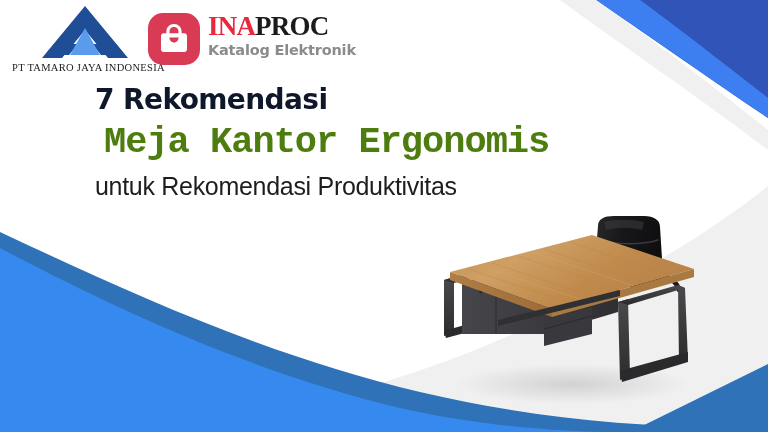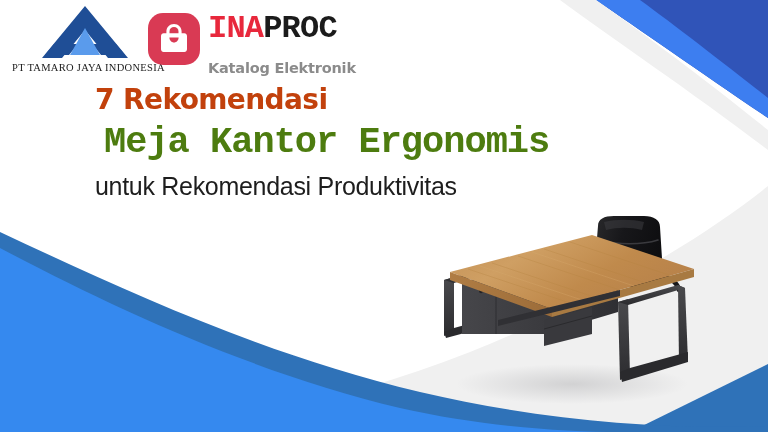--- a/index.html
+++ b/index.html
@@ -86,50 +86,50 @@
     width: 26px;
     height: 28px;
   }
   .inaproc-wordmark {
     position: absolute;
     left: 60px;
     top: 2px;
     line-height: 1;
   }
   .inaproc-title {
-    font-family: Liberation Mono, monospace;
+    font-family: Liberation Serif, serif;
     font-weight: bold;
-    font-size: 32px;
+    font-size: 27px;
     letter-spacing: -0.8px;
     white-space: nowrap;
   }
   .ina { color: #e8283c; }
   .proc { color: #1b1b1b; }
   .inaproc-sub {
-    margin-top: 16px;
+    margin-top: 3px;
     font-family: "DejaVu Sans", sans-serif;
     font-weight: bold;
     font-size: 14.5px;
     color: #8b8b8b;
     letter-spacing: -0.2px;
     white-space: nowrap;
   }
 
   
   .headline {
     position: absolute;
     left: 95px;
     top: 84px;
     width: 560px;
   }
   .line-eyebrow {
     font-family: "DejaVu Sans", sans-serif;
     font-weight: bold;
     font-size: 28px;
-    color: #c2410c;
+    color: #0f172a;
     letter-spacing: -0.6px;
     line-height: 1.12;
     white-space: nowrap;
   }
   .line-main {
     margin-top: 7px;
     font-family: Liberation Mono, monospace;
     font-weight: bold;
     font-size: 37px;
     color: #4d7c0f;

